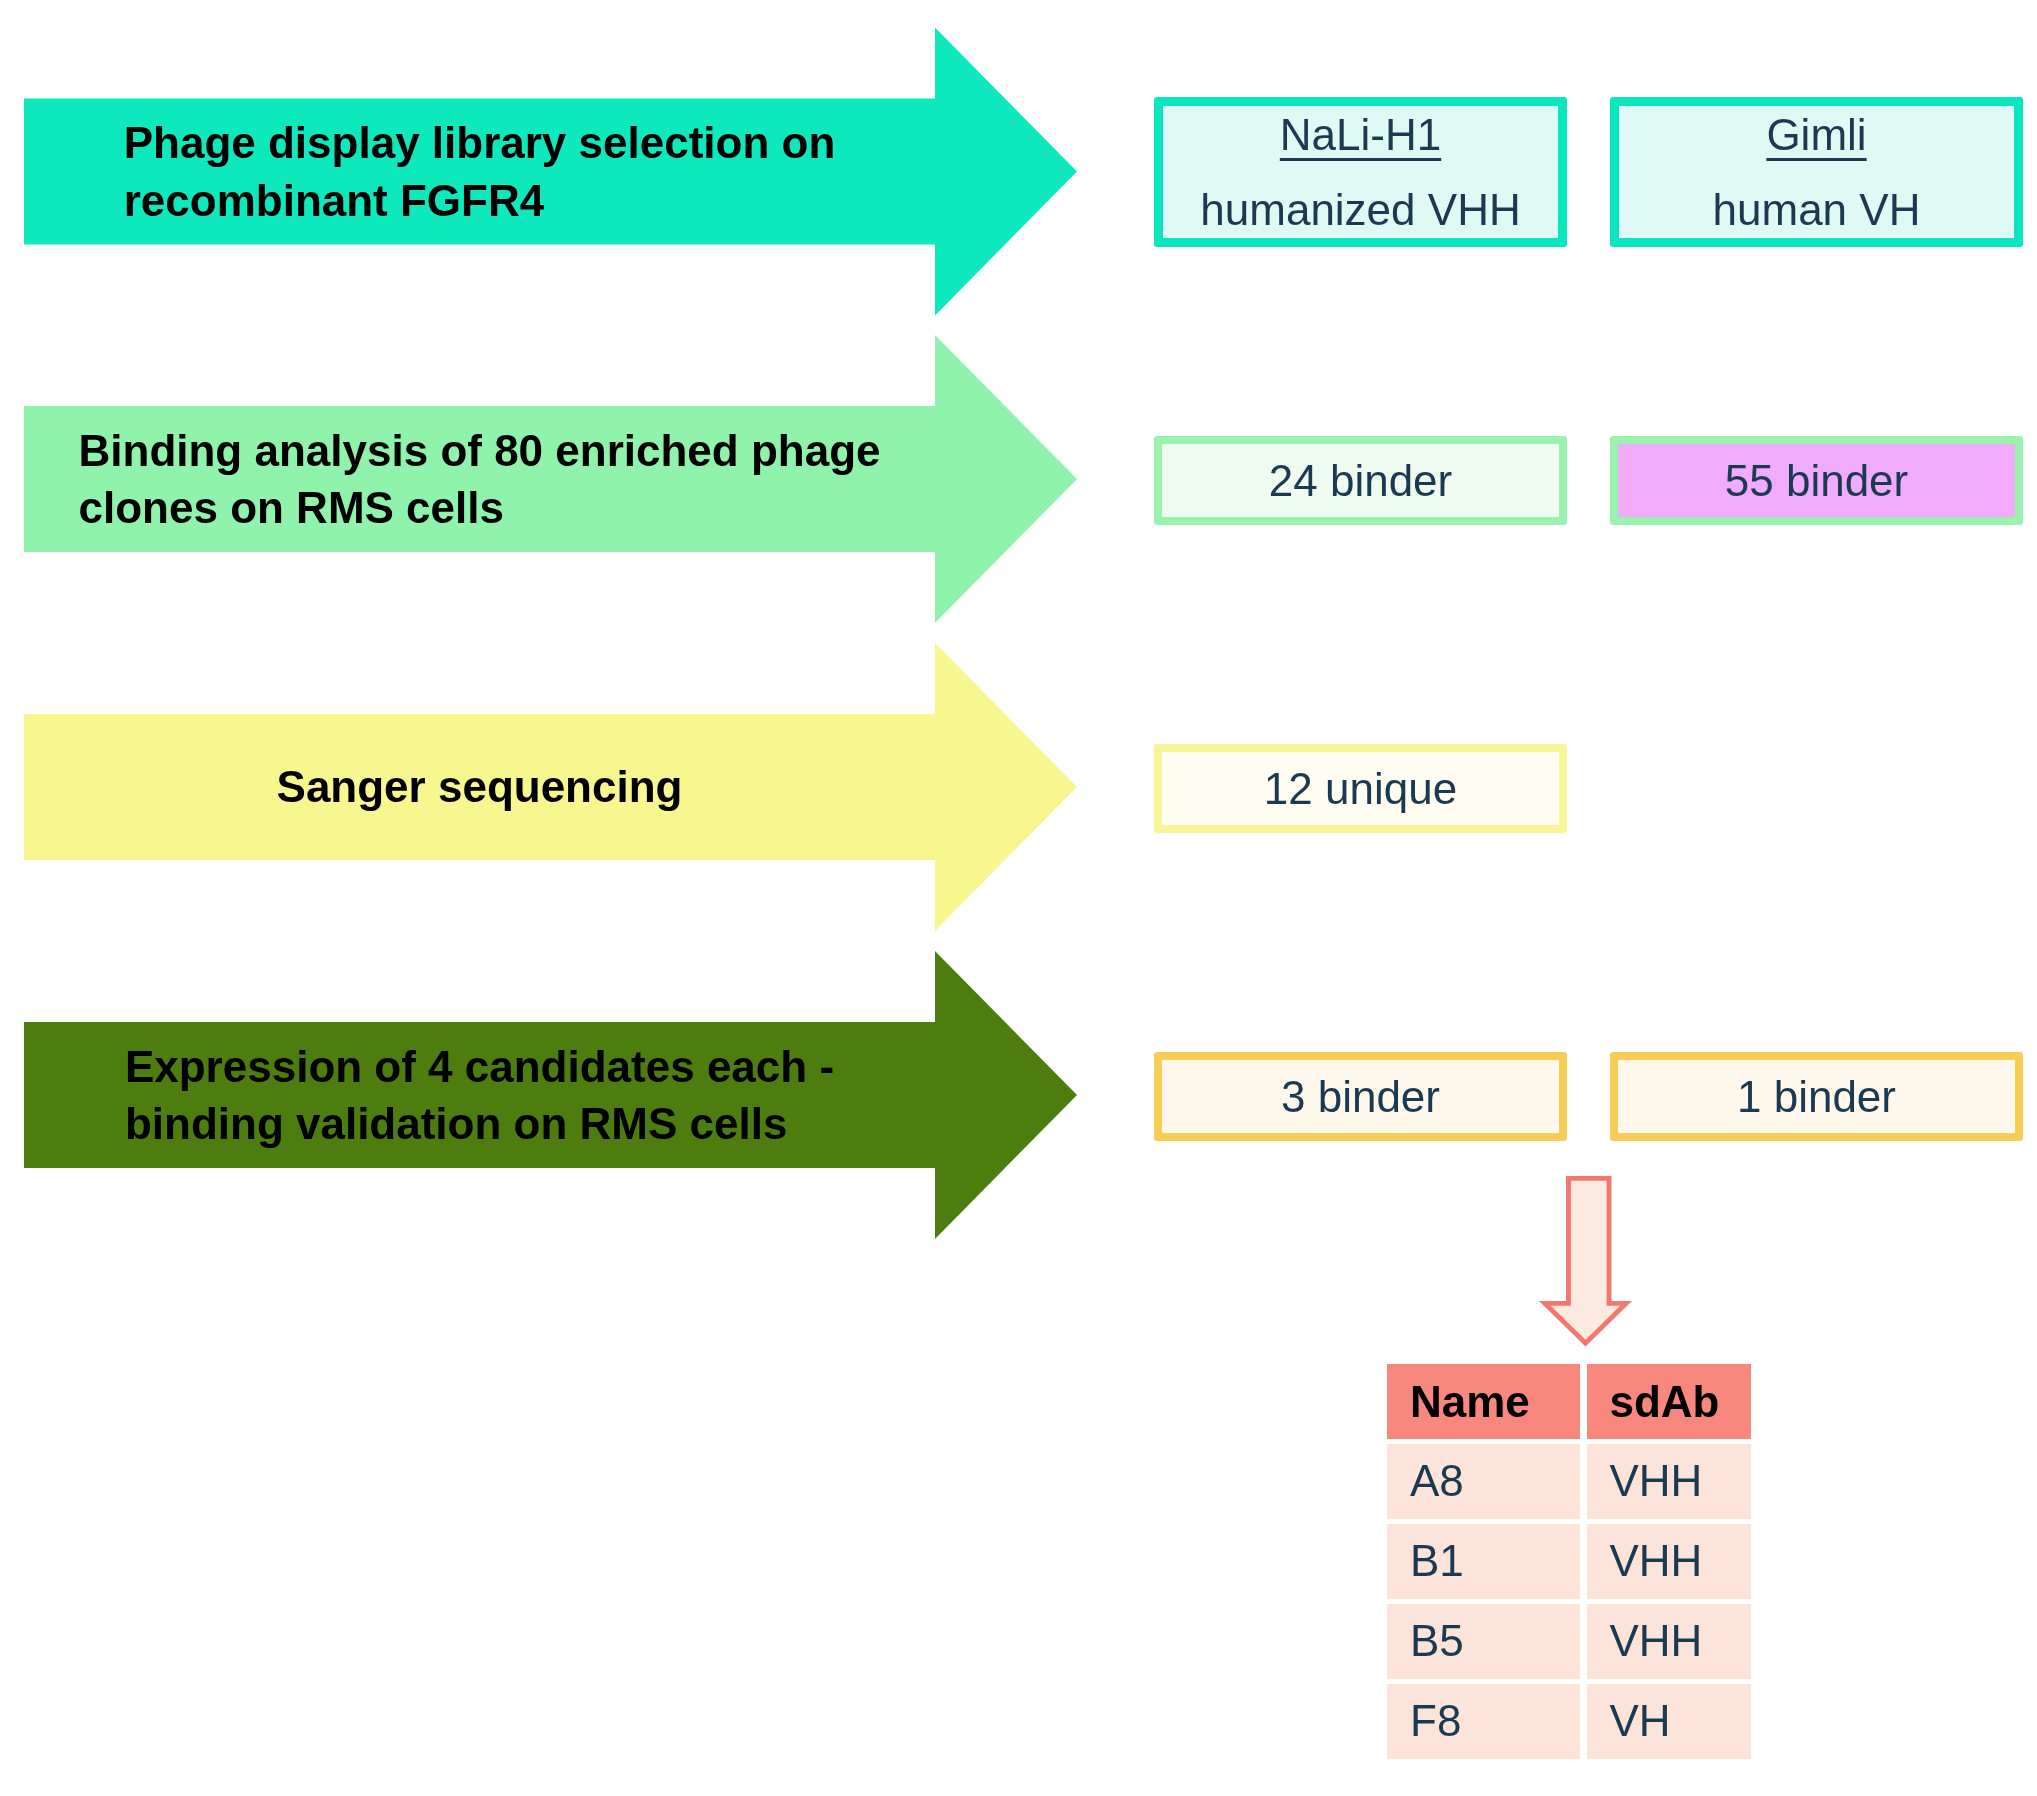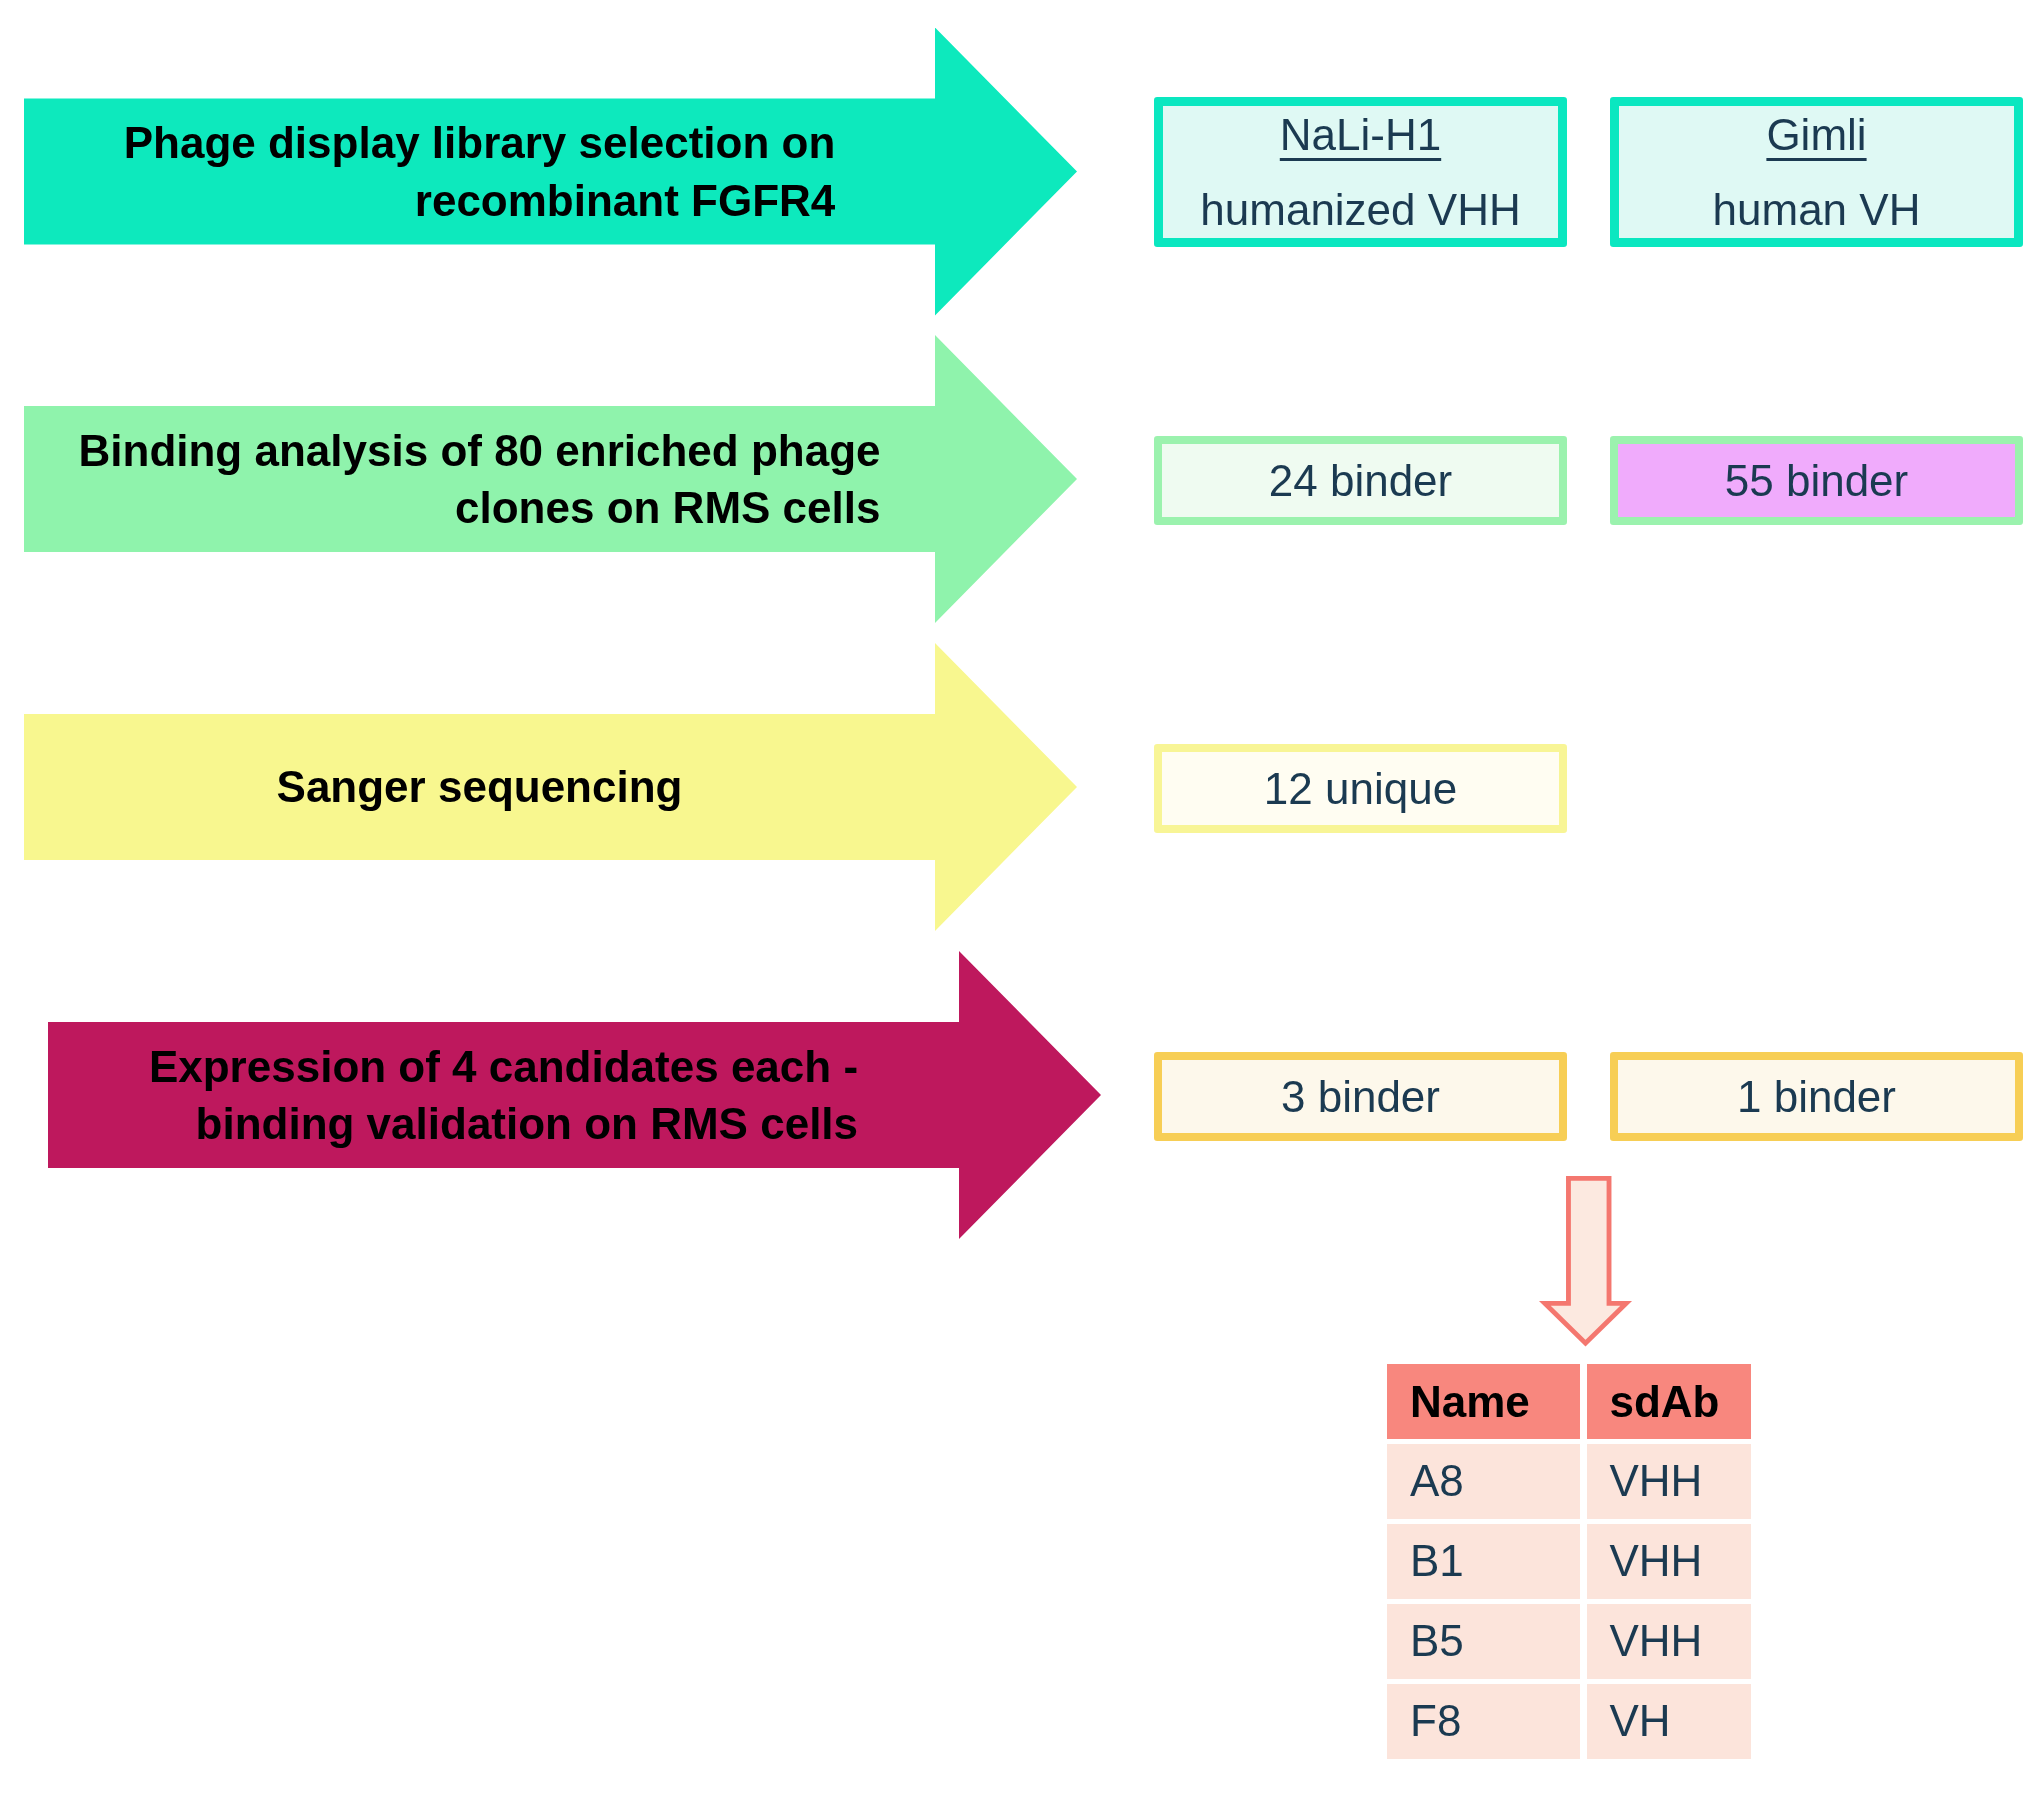--- a/index.html
+++ b/index.html
@@ -32,21 +32,21 @@
 
   .arrow-label {
     position: absolute;
     left: 0;
     top: 71px;
     width: 911px;
     height: 146px;
     display: flex;
     align-items: center;
     justify-content: center;
-    text-align: right;
+    text-align: left;
     font-size: 44px;
     font-weight: 700;
     line-height: 1.3;
     color: #000000;
   }
   .arrow-label .line { display: block; }
 
   
   .lib-box {
     position: absolute;
@@ -151,21 +151,21 @@
 
   <div class="flow-arrow arrow-2" style="background-color: rgb(248, 247, 143);">
     <div class="arrow-label">
       <div>
         <span class="line">Sanger sequencing</span>
         <span class="line"></span>
       </div>
     </div>
   </div>
 
-  <div class="flow-arrow arrow-3" style="background-color: #be185d; margin-left: 24px;">
+  <div class="flow-arrow arrow-3" style="background-color: #4d7c0f;">
     <div class="arrow-label">
       <div>
         <span class="line">Expression of 4 candidates each -</span>
         <span class="line">binding validation on RMS cells</span>
       </div>
     </div>
   </div>
 
   <div class="lib-box col-a" style="border-color: rgb(10, 231, 192); background-color: rgb(223, 249, 244);">
     <div class="lib-title">NaLi-H1</div>

